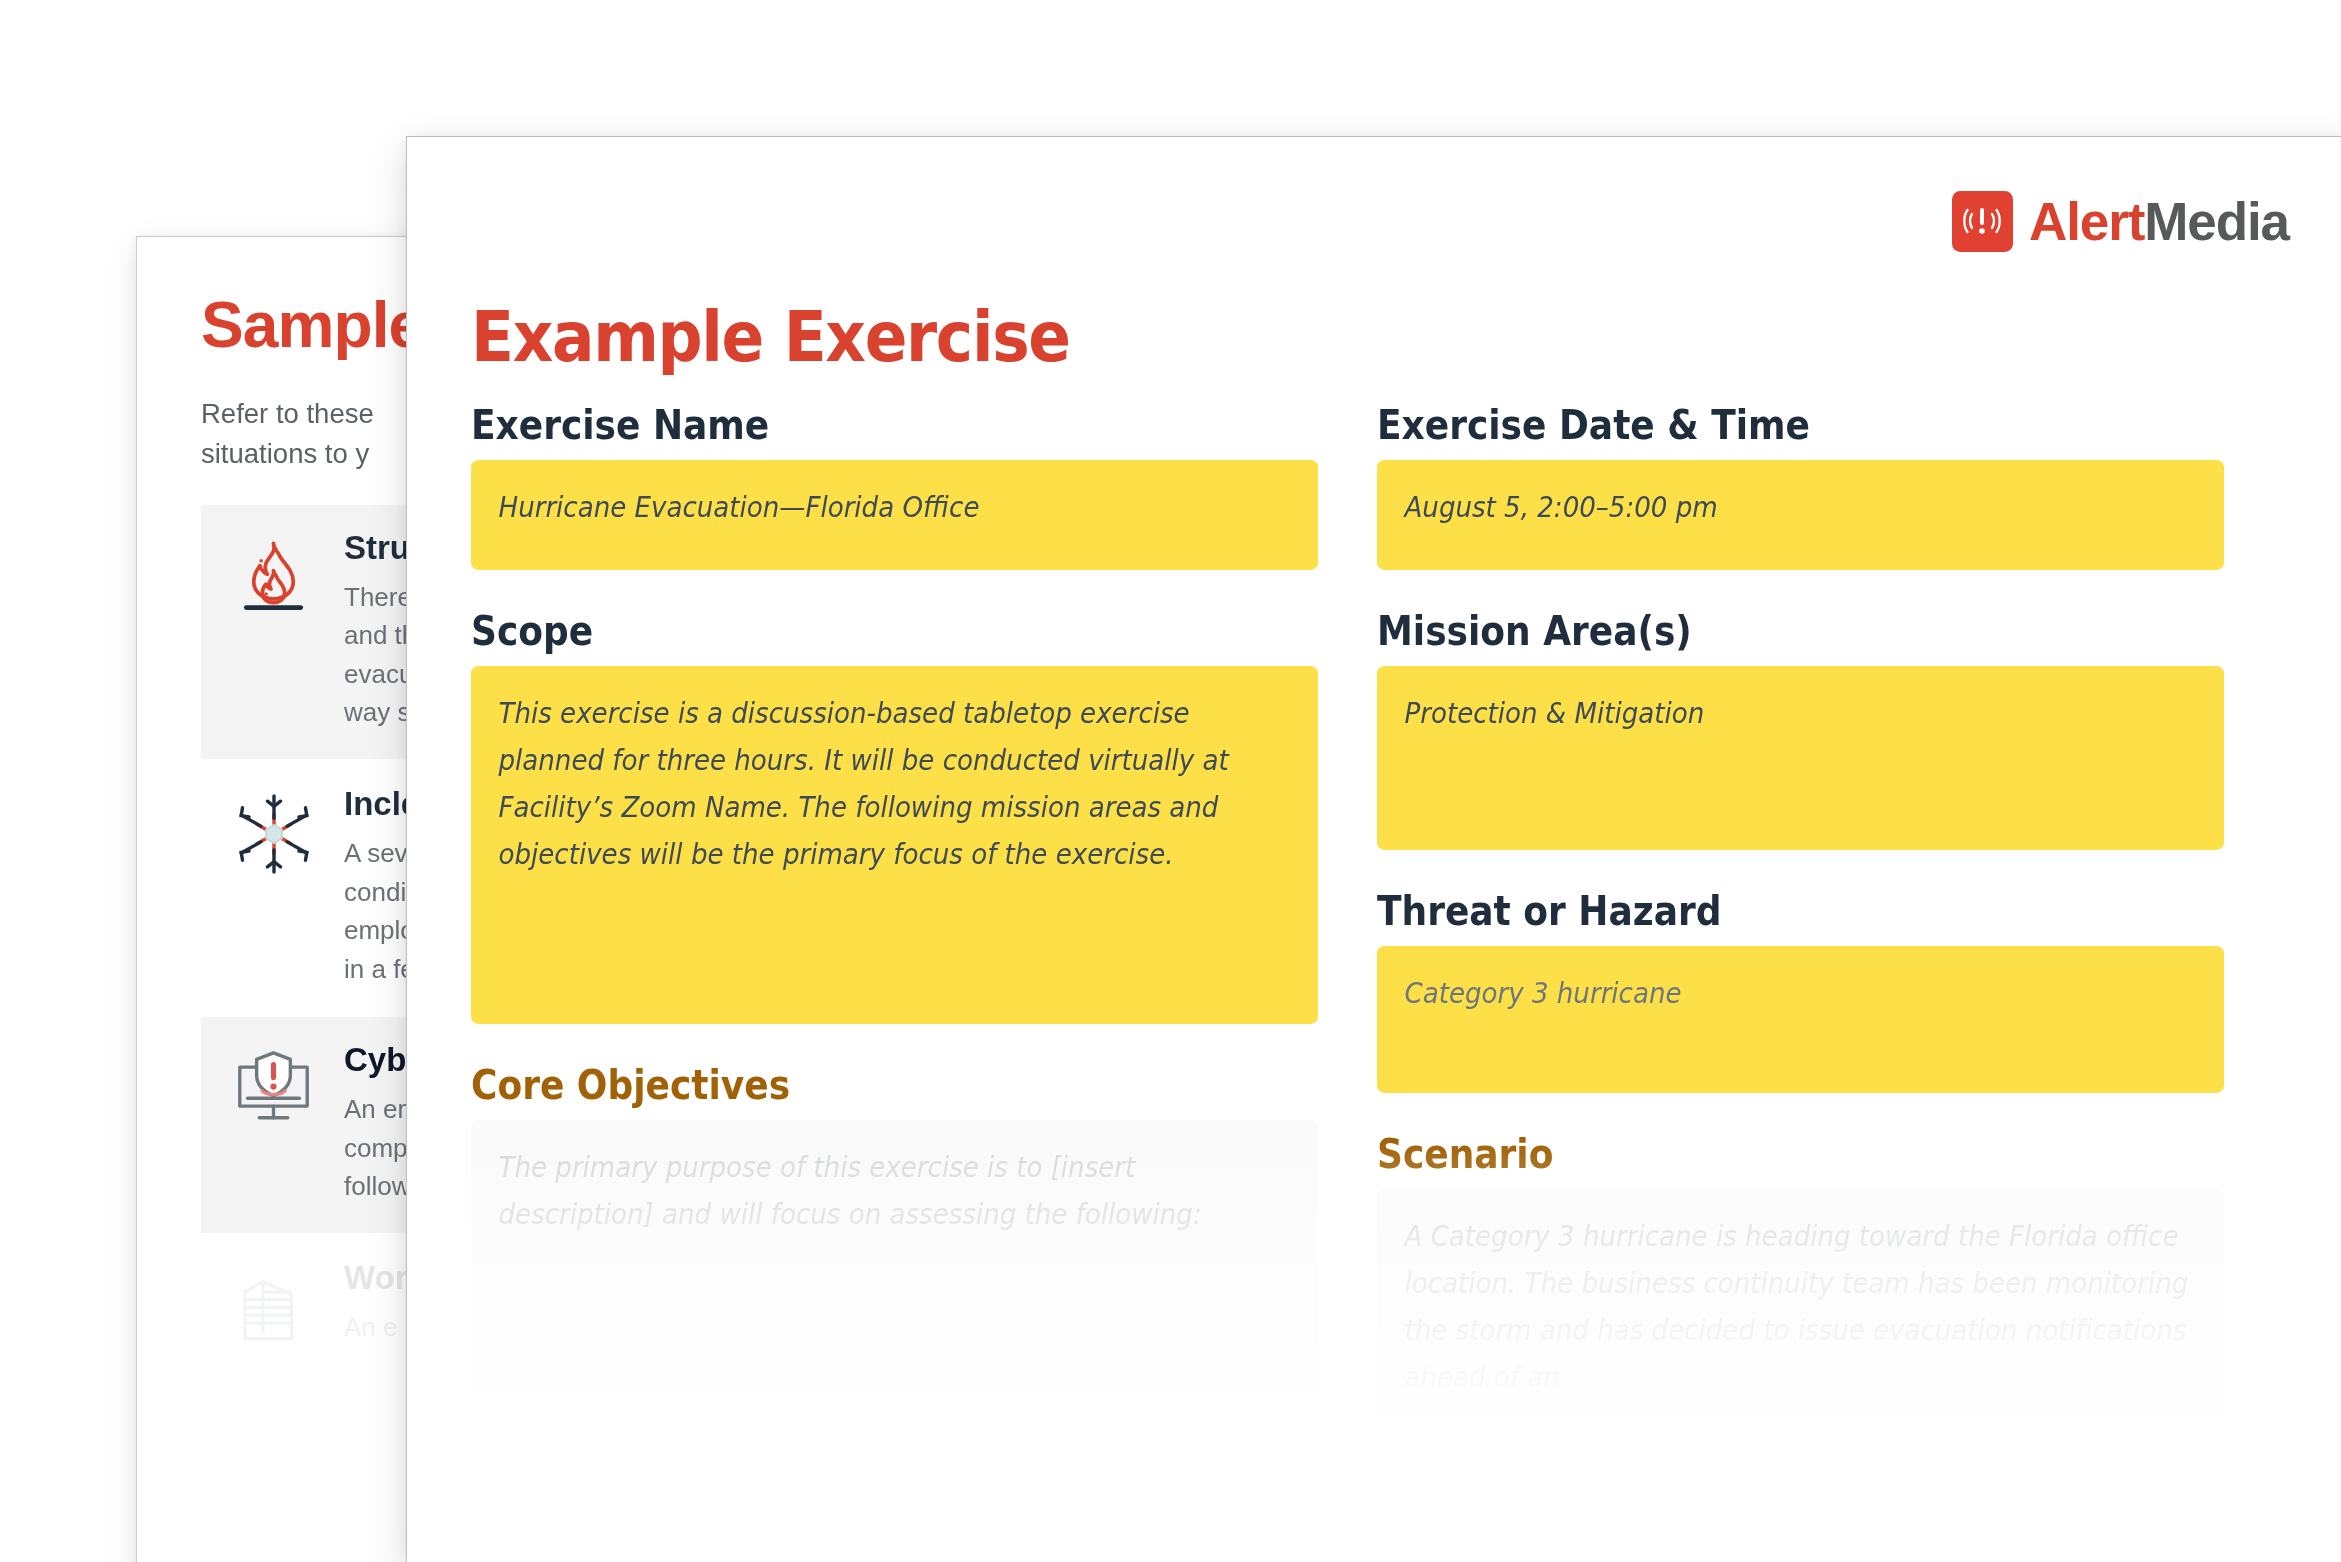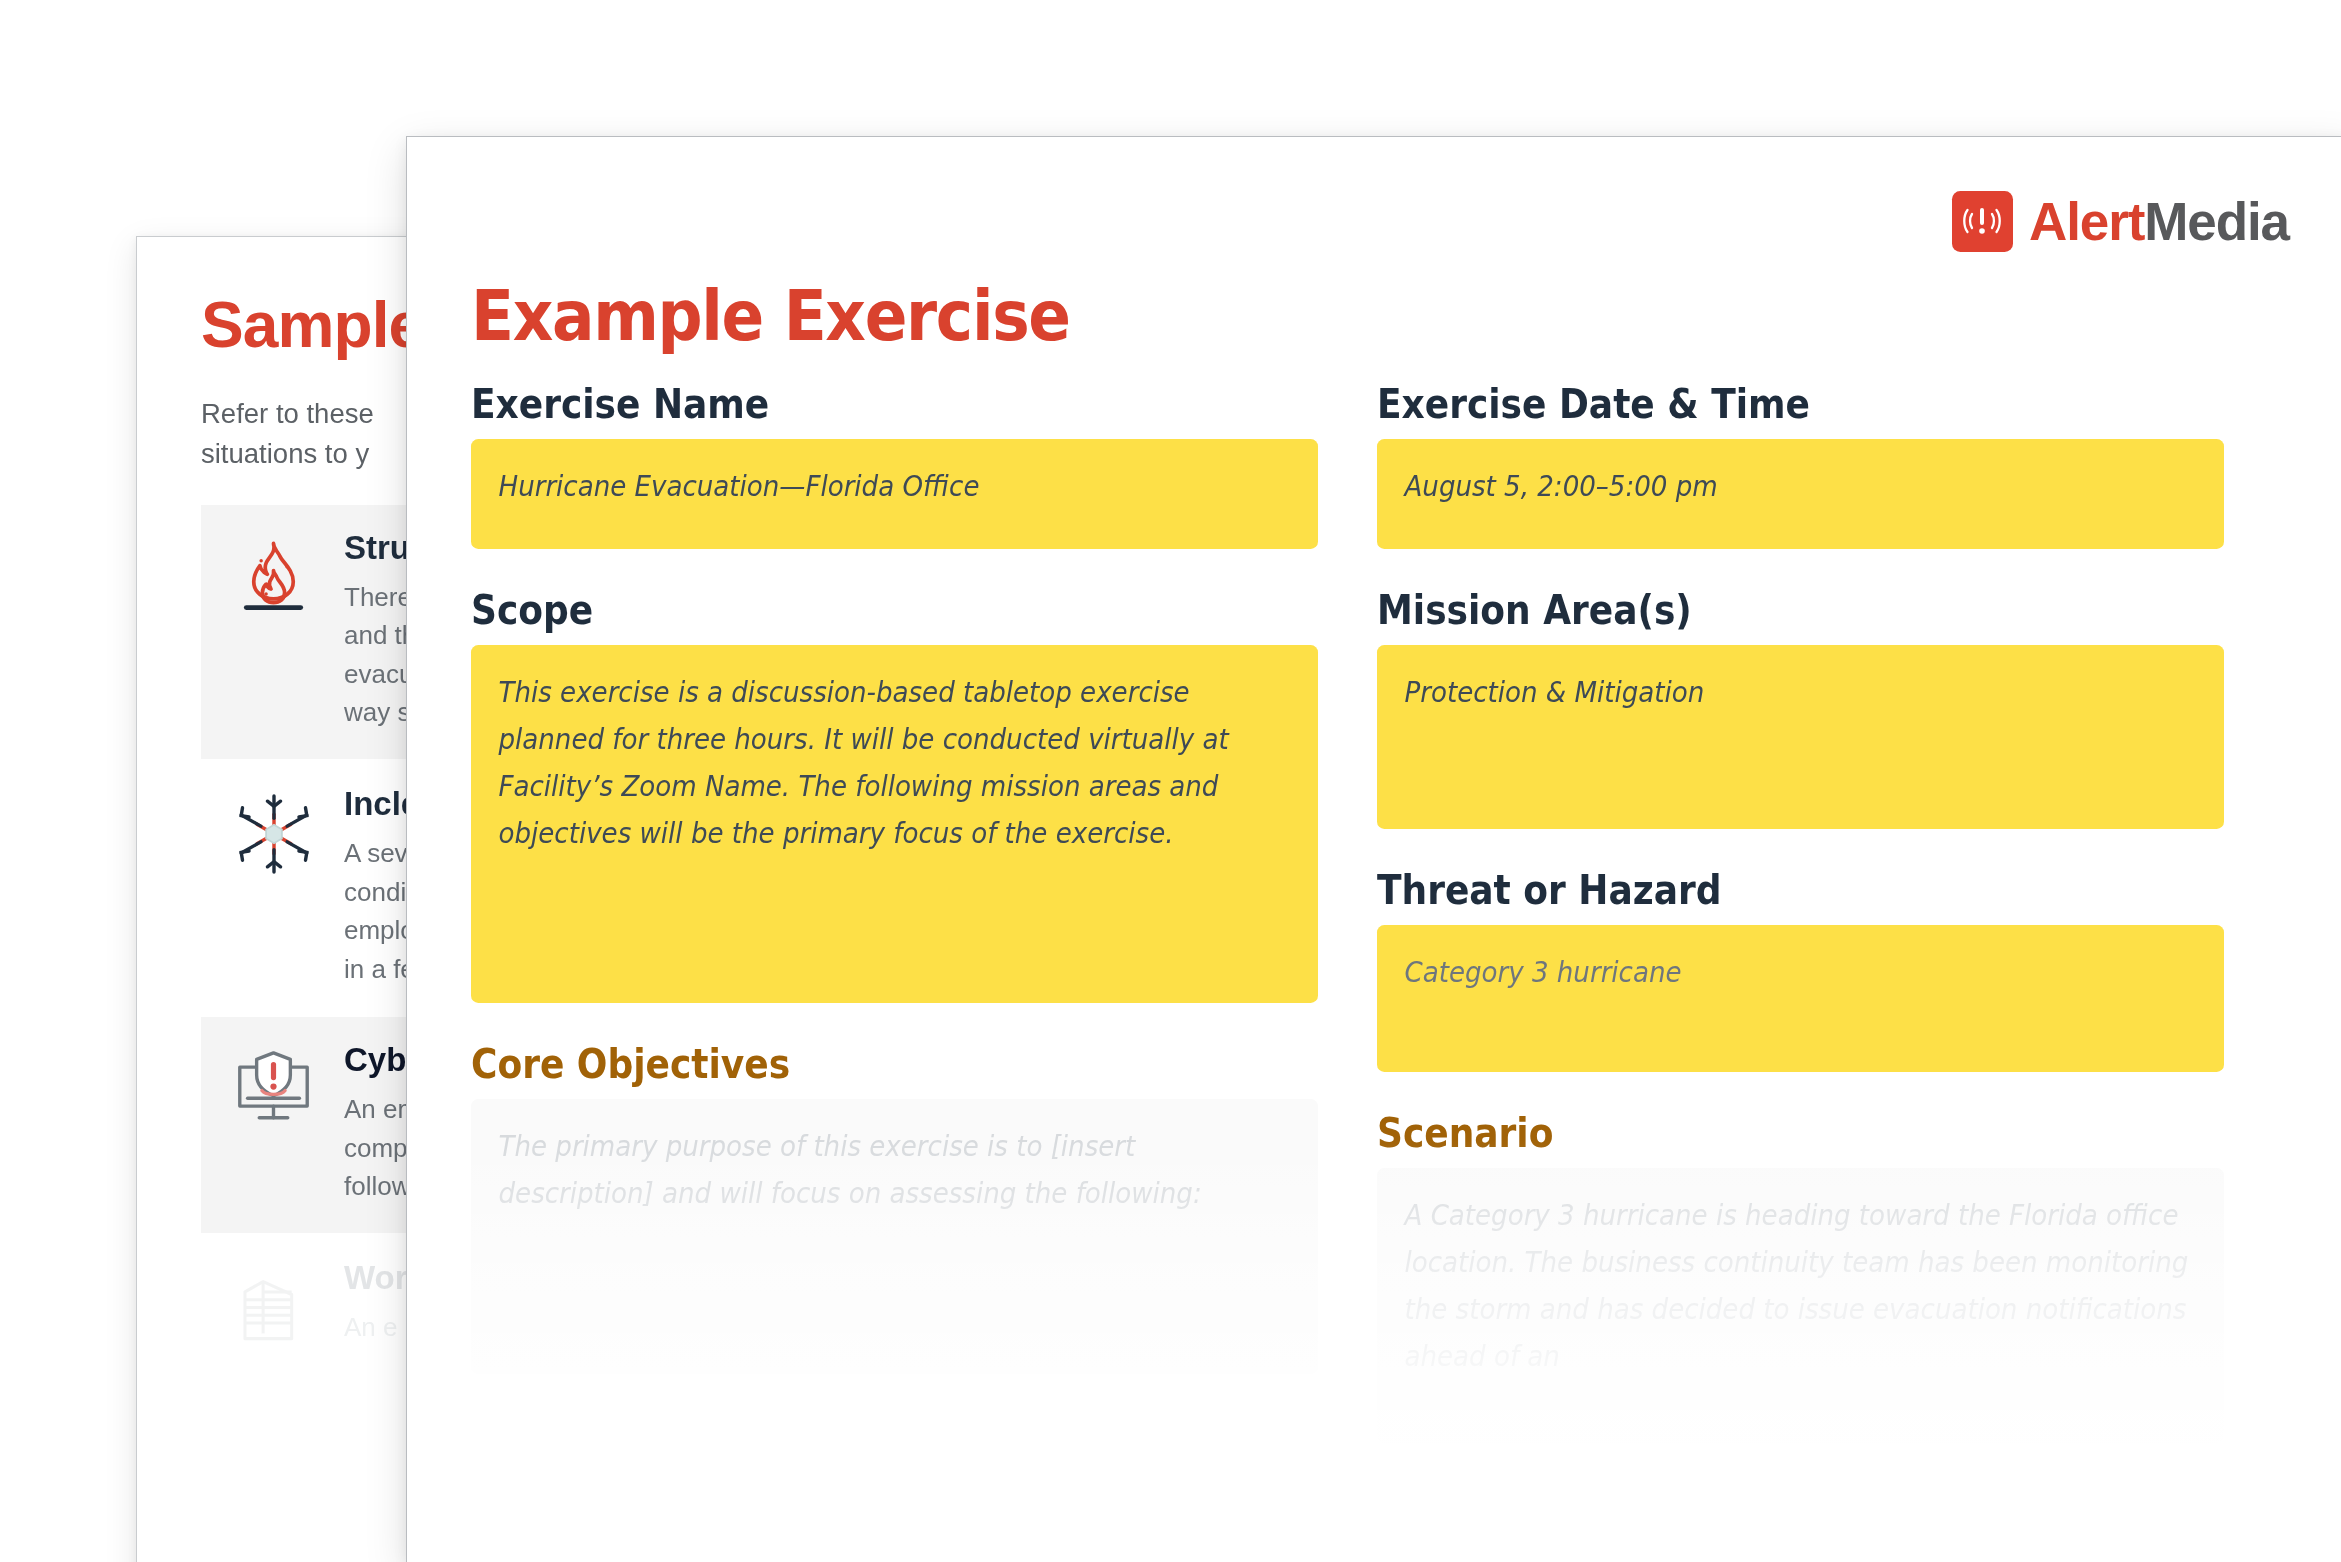--- a/index.html
+++ b/index.html
@@ -146,21 +146,21 @@
   .logo-word .alert { color: #d9422e; }
   .logo-word .media { color: #58595b; }
 
   
   .doc-title {
     color: #d9422e;
     font-size: 70px;
     font-weight: bold;
     letter-spacing: -1.3px;
     line-height: 1;
-    margin: 16px 0 31px 0;
+    margin: 37px 0 31px 0;
     font-family: "DejaVu Sans", sans-serif;
     font-stretch: condensed;
   }
 
   .grid {
     display: flex;
     gap: 59px;
   }
   .col { width: 847px; }
 

